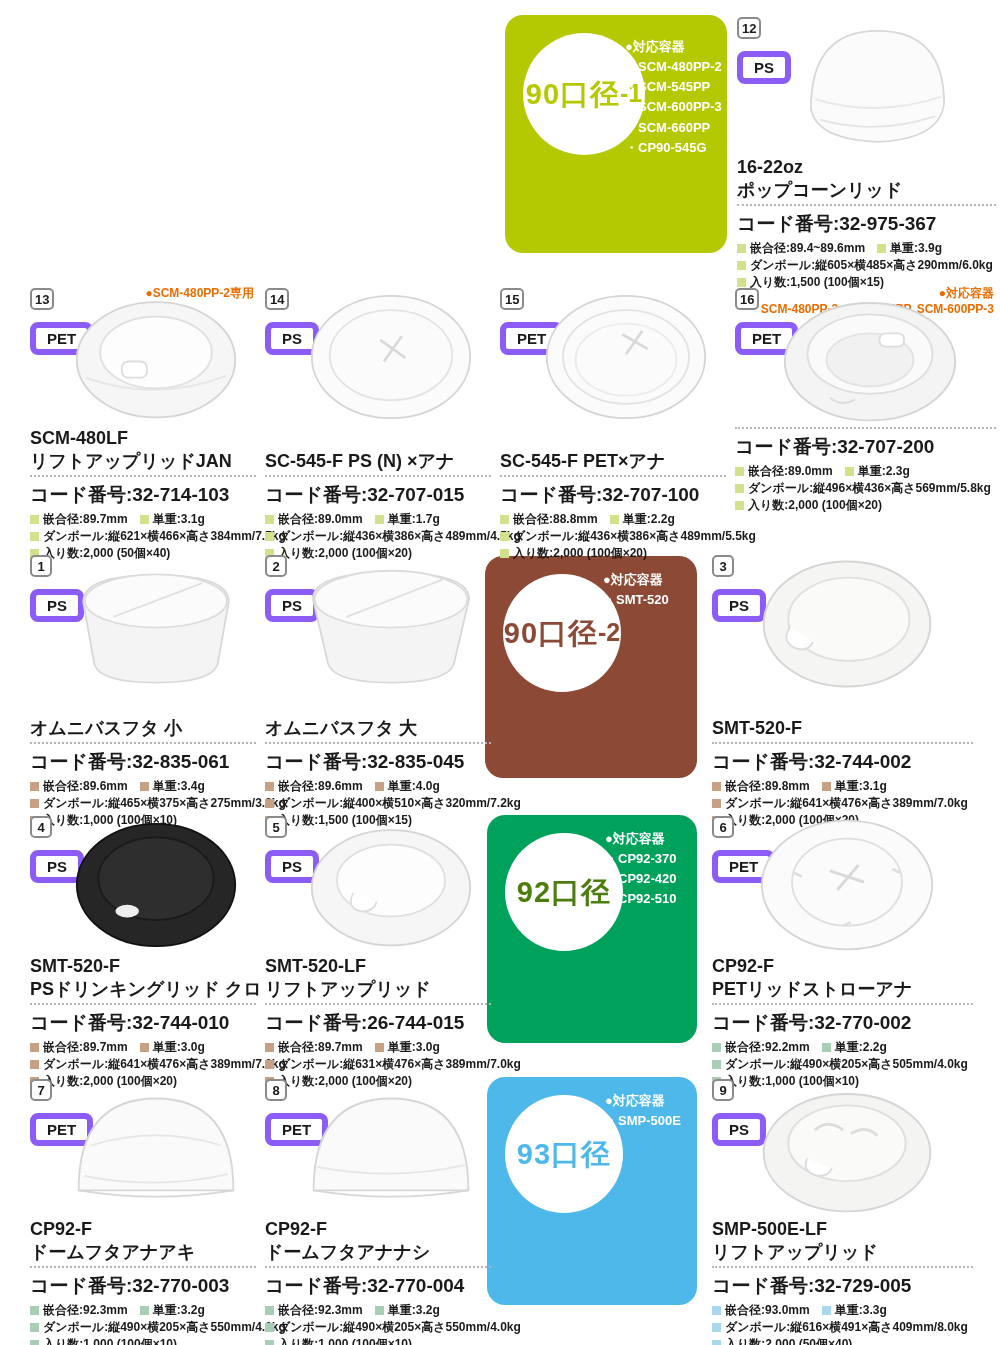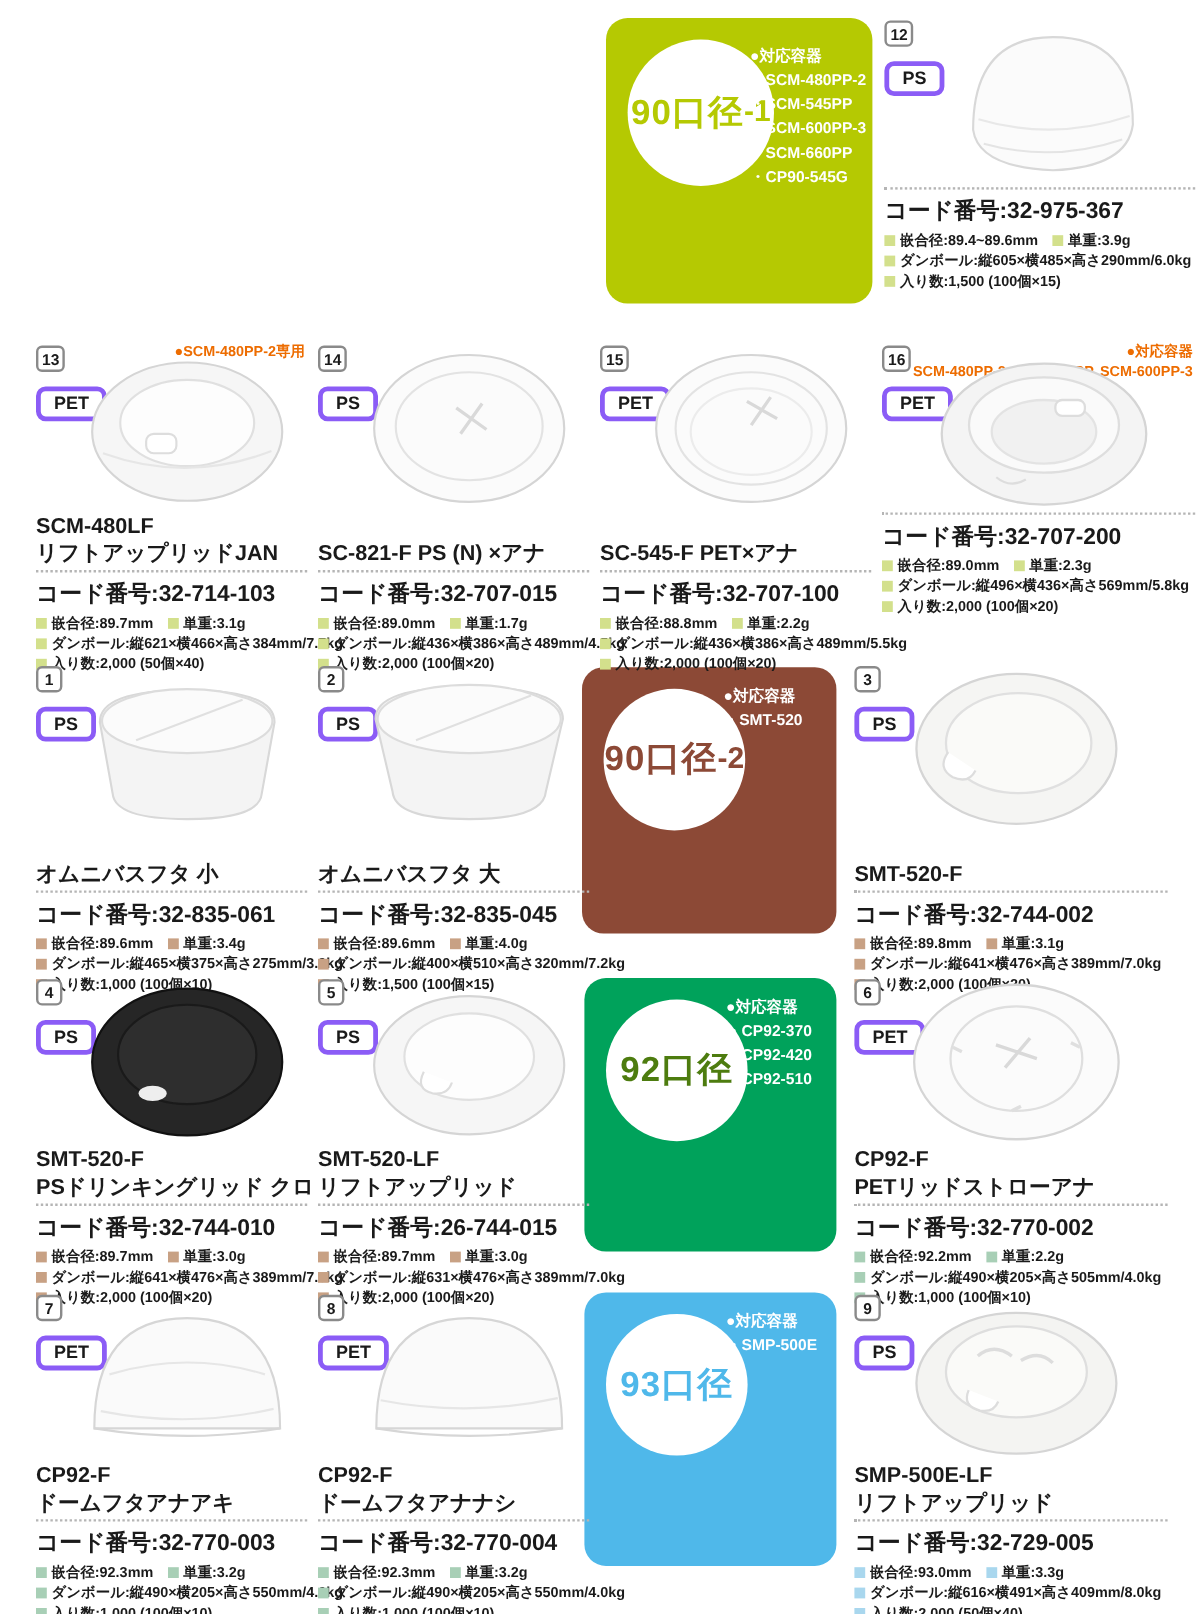--- a/index.html
+++ b/index.html
@@ -10,21 +10,21 @@
              background:#fff;display:flex;flex-direction:row;align-items:center;justify-content:center;
              font-weight:bold;text-align:center}
   .sectitle{font-size:29px;letter-spacing:1px;line-height:1.05}
   .secsub{font-size:25px;line-height:1.1}
   .seccompat{position:absolute;left:118px;top:18px;color:#fff;font-weight:bold;font-size:13px;
              line-height:1.55;white-space:nowrap}
   .cell{position:absolute}
   .badge{position:absolute;left:0;top:2px;min-width:22px;height:22px;line-height:20px;text-align:center;
          border:2px solid #8a8a8a;border-radius:5px;font-size:13px;font-weight:bold;background:#fff;
          padding:0 3px;box-sizing:border-box}
-  .mat{position:absolute;left:0;top:36px;border:4px solid #8b5cf6;border-radius:8px;font-size:15px;
+  .mat{position:absolute;left:0;top:36px;border:6px solid #8b5cf6;border-radius:8px;font-size:15px;
        font-weight:bold;padding:2px 11px;background:#fff}
   .note{position:absolute;right:6px;top:0;color:#ed6c00;font-weight:bold;font-size:12px;
         text-align:right;line-height:1.3;white-space:nowrap}
   .photo{position:absolute;left:36px;top:0;width:180px;height:142px}
   .photo svg{width:100%;height:100%;display:block}
   .body{position:absolute;left:0;top:138px;right:4px}
   .pname{min-height:48px;display:flex;flex-direction:column;justify-content:flex-end;
          font-size:18px;font-weight:bold;line-height:1.25;white-space:nowrap}
   .pname span{display:block}
   .dots{border-bottom:2px dotted #b5b5b5;margin:3px 0 5px}
@@ -90,20 +90,24 @@
     <span class="badge">12</span>
     <span class="mat">PS</span>
     <div class="photo" style="left:48px;width:185px">
       <svg viewBox="0 0 200 160">
           <path d="M25 105 Q25 18 100 18 Q175 18 175 100 Q170 140 100 143 Q30 140 25 105 Z" fill="#fbfbfb" stroke="#d8d8d8" stroke-width="2"></path>
           <path d="M35 118 Q100 136 165 114" fill="none" stroke="#e4e4e4" stroke-width="2"></path>
           <path d="M30 95 Q100 116 172 92" fill="none" stroke="#e8e8e8" stroke-width="2"></path>
         </svg>
     </div>
     <div class="body">
+      <div class="pname">
+          <span>16-22oz</span>
+          <span>ポップコーンリッド</span>
+        </div>
       <div class="dots"></div>
       <div class="code"><span>コード番号:</span><span>32-975-367</span></div>
       <div class="spec"><i class="sq" style="background-color: rgb(211, 224, 140);"></i><span>嵌合径:</span><span>89.4~89.6mm</span><i class="sq sq2" style="background-color: rgb(211, 224, 140);"></i><span>単重:</span><span>3.9g</span></div>
       <div class="spec"><i class="sq" style="background-color: rgb(211, 224, 140);"></i><span>ダンボール:</span><span>縦605×横485×高さ290mm/6.0kg</span></div>
       <div class="spec"><i class="sq" style="background-color: rgb(211, 224, 140);"></i><span>入り数:</span><span>1,500 (100個×15)</span></div>
     </div>
   </div>
 
   <div class="cell" style="left:30px;top:286px;width:230px">
     <span class="badge">13</span>
@@ -135,21 +139,21 @@
     <span class="mat">PS</span>
     <div class="photo">
       <svg viewBox="0 0 200 150">
           <ellipse cx="100" cy="75" rx="88" ry="68" fill="#fbfbfb" stroke="#d5d5d5" stroke-width="2"></ellipse>
           <ellipse cx="100" cy="73" rx="68" ry="50" fill="none" stroke="#e3e3e3" stroke-width="2"></ellipse>
           <path d="M88 56 L116 76 M112 52 L92 80" stroke="#d9d9d9" stroke-width="3" fill="none"></path>
         </svg>
     </div>
     <div class="body">
       <div class="pname">
-          <span>SC-821-F PS (N) ×アナ</span>
+          <span>SC-545-F PS (N) ×アナ</span>
           <span></span>
         </div>
       <div class="dots"></div>
       <div class="code"><span>コード番号:</span><span>32-707-015</span></div>
       <div class="spec"><i class="sq" style="background-color: rgb(211, 224, 140);"></i><span>嵌合径:</span><span>89.0mm</span><i class="sq sq2" style="background-color: rgb(211, 224, 140);"></i><span>単重:</span><span>1.7g</span></div>
       <div class="spec"><i class="sq" style="background-color: rgb(211, 224, 140);"></i><span>ダンボール:</span><span>縦436×横386×高さ489mm/4.5kg</span></div>
       <div class="spec"><i class="sq" style="background-color: rgb(211, 224, 140);"></i><span>入り数:</span><span>2,000 (100個×20)</span></div>
     </div>
   </div>
 

